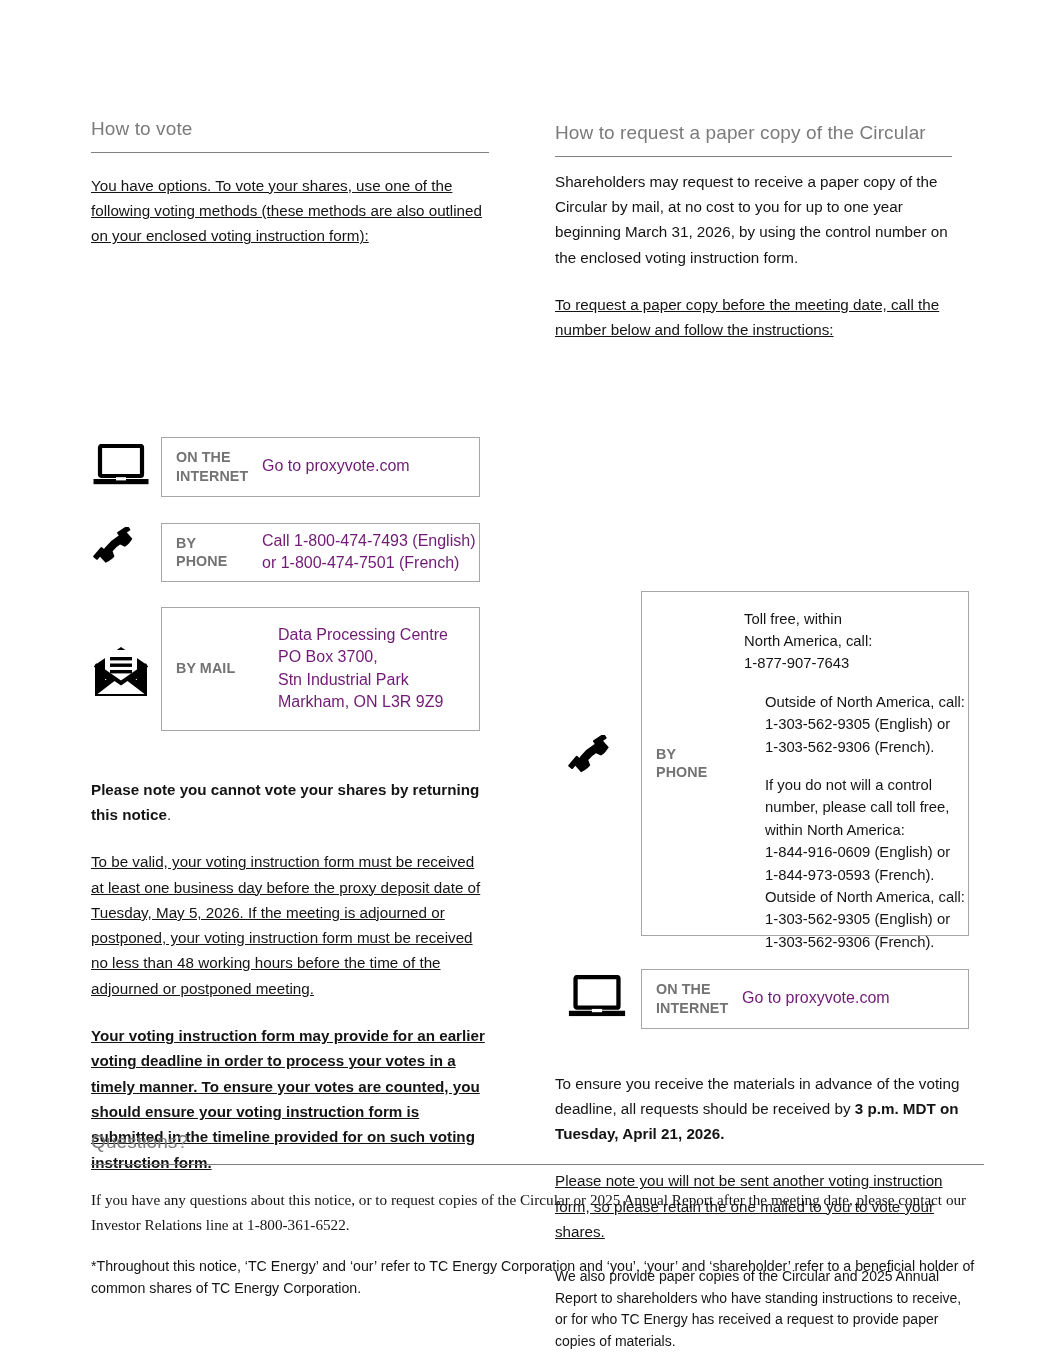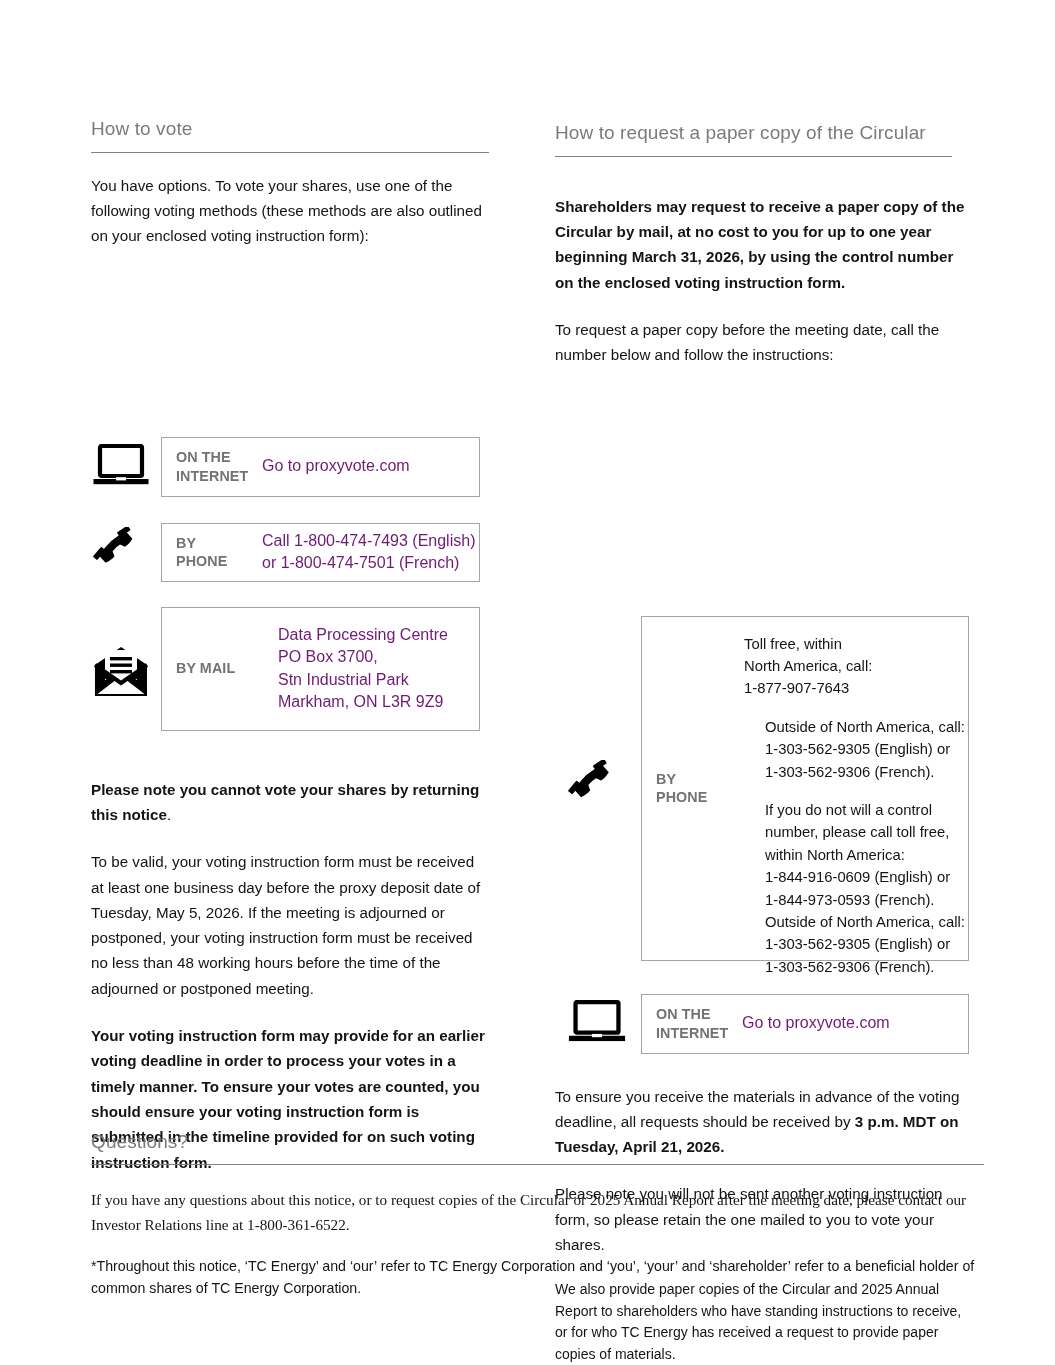--- a/index.html
+++ b/index.html
@@ -50,21 +50,21 @@
   .col-left .rule { width: 398px; }
   .col-right .rule { width: 397px; }
 
   
   p.body {
     font-size: 15.2px;
     line-height: 25.3px;
     margin: 0;
     color: #141414;
   }
-  p.body.gap { margin-top: 22px; }
+  p.body.gap { margin-top: 22px; text-decoration: underline; }
   .b { font-weight: bold; }
   p.body.allbold { font-weight: bold; }
   p.small-ital {
     font-size: 14px;
     line-height: 21.5px;
     margin: 0;
     color: #141414;
   }
 
   
@@ -262,21 +262,21 @@
 
     <p class="body allbold gap">Your voting instruction form may provide for an earlier voting deadline in order to process your votes in a timely manner.  To ensure your votes are counted, you should ensure your voting instruction form is submitted in the timeline provided for on such voting instruction form.</p>
 
   </div>
 
   <div class="col-right">
 
     <div class="sec-head">How to request a paper copy of the Circular</div>
     <div class="rule"></div>
 
-    <p class="body" style="margin-top:37px;font-weight:bold;">Shareholders may request to receive a paper copy of the Circular by mail, at no cost to you for up to one year beginning March 31, 2026, by using the control number on the enclosed voting instruction form.</p>
+    <p class="body" style="margin-top:12px;">Shareholders may request to receive a paper copy of the Circular by mail, at no cost to you for up to one year beginning March 31, 2026, by using the control number on the enclosed voting instruction form.</p>
     <p class="body gap">To request a paper copy before the meeting date, call the number below and follow the instructions:</p>
 
     <div class="method-row">
 
       <div class="method-icon rc-icon-phone">
         <svg width="58" height="54" viewBox="0 0 56 52">
           <g transform="rotate(-42 28 26)">
             <path d="M10 14 q18 -7 36 0 l0 9 q-7 2 -11 1 l-2 -5 q-5 -1 -10 0 l-2 5 q-4 1 -11 -1 z" fill="#000"></path>
             <rect x="5" y="9" width="13" height="5.5" rx="1" fill="#000" transform="rotate(-8 11 12)"></rect>
             <rect x="38" y="9" width="13" height="5.5" rx="1" fill="#000" transform="rotate(8 45 12)"></rect>
@@ -325,21 +325,21 @@
           <div>INTERNET</div>
         </div>
         <div class="m-value" style="padding-left:14px;">
           <div>Go to proxyvote.com</div>
         </div>
       </div>
 
       <div class="rc-spacer"></div>
     </div>
 
-    <p class="body" style="margin-top:16px;"><span>To ensure you receive the materials in advance of the voting deadline, all requests should be received by </span><span class="b">3 p.m. MDT on Tuesday, April 21, 2026.</span></p>
+    <p class="body" style="margin-top:28px;"><span>To ensure you receive the materials in advance of the voting deadline, all requests should be received by </span><span class="b">3 p.m. MDT on Tuesday, April 21, 2026.</span></p>
 
     <p class="body gap">Please note you will not be sent another voting instruction form, so please retain the one mailed to you to vote your shares.</p>
 
     <p class="small-ital gap" style="margin-top:22px;">We also provide paper copies of the Circular and 2025 Annual Report to shareholders who have standing instructions to receive, or for who TC Energy has received a request to provide paper copies of materials.</p>
 
   </div>
 
   <div class="footer">
     <div class="sec-head">Questions?</div>
     <div class="rule"></div>

